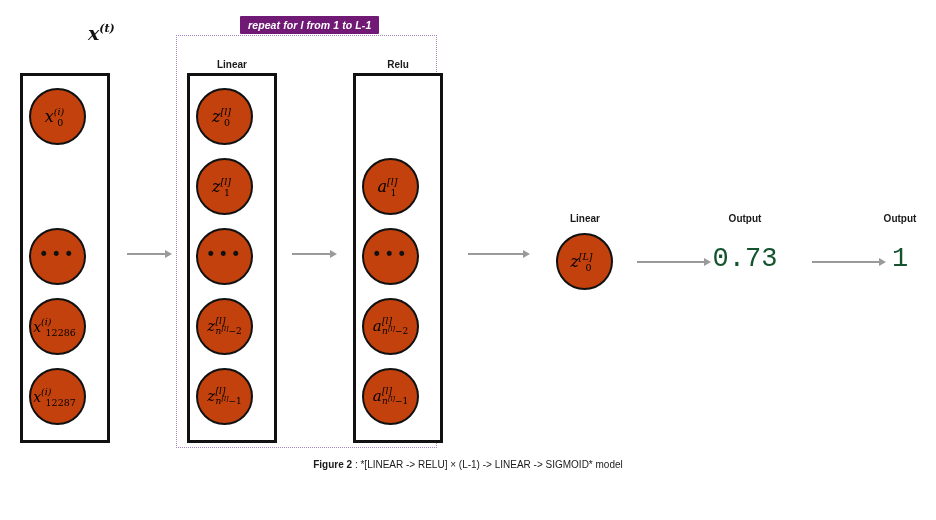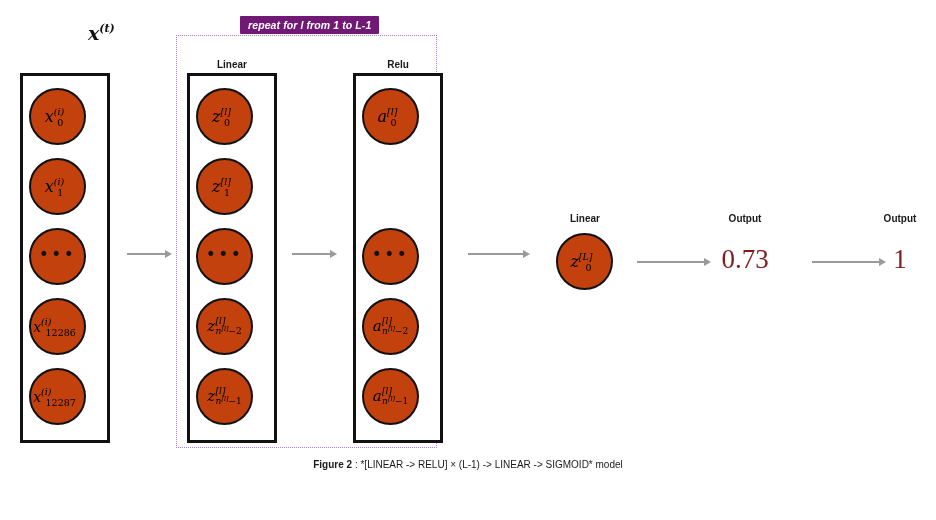--- a/index.html
+++ b/index.html
@@ -181,23 +181,23 @@
     height: 0;
     border-top: 4.5px solid transparent;
     border-bottom: 4.5px solid transparent;
     border-left: 7px solid #9a9a9a;
     flex: 0 0 auto;
   }
 
   
   .big-value {
     position: absolute;
-    font-family: Liberation Serif, serif;
+    font-family: Liberation Mono, monospace;
     font-size: 27px;
-    color: #7f1d1d;
+    color: #14532d;
     white-space: nowrap;
     text-align: center;
   }
 
   
   .caption {
     position: absolute;
     left: 0;
     top: 459px;
     width: 936px;
@@ -223,23 +223,20 @@
   <div class="input-title" style="left:48px; top:22px;margin-left:40px;">
     <span>x</span><span class="sup">(t)</span>
   </div>
 
   <div class="layer-box" style="left:20px; top:73px; width:90px; height:370px;"></div>
 
   <div class="node" style="left:29px; top:88px; width:57px; height:57px;">
     <span class="node-label"><span>x</span><span class="sup">(i)</span><span class="sub">0</span></span>
   </div>
 
-  <div class="node" style="left:29px; top:158px; width:57px; height:57px;">
-    <span class="node-label"><span>x</span><span class="sup">(i)</span><span class="sub">1</span></span>
-  </div>
 
   <div class="node" style="left:29px; top:228px; width:57px; height:57px;">
     <span class="node-dots">•••</span>
   </div>
 
   <div class="node" style="left:29px; top:298px; width:57px; height:57px;">
     <span class="node-label" style="font-size:14px;"><span>x</span><span class="sup">(i)</span><span class="sub" style="left:-6px;">12286</span></span>
   </div>
 
   <div class="node" style="left:29px; top:368px; width:57px; height:57px;">
@@ -289,24 +286,24 @@
 
   <div class="arrow" style="left:292px; top:249px; width:45px;">
     <span class="shaft"></span>
       <span class="head"></span>
   </div>
 
   <div class="col-label" style="left:353px; top:59px; width:90px;">Relu</div>
 
   <div class="layer-box" style="left:353px; top:73px; width:90px; height:370px;"></div>
 
-  <div class="node" style="left:362px; top:88px; width:57px; height:57px;">
-    <span class="node-label"><span>a</span><span class="sup">[l]</span><span class="sub">0</span></span>
-  </div>
-
+
+  <div class="node" style="left:362px; top:158px; width:57px; height:57px;">
+    <span class="node-label"><span>a</span><span class="sup">[l]</span><span class="sub">1</span></span>
+  </div>
 
   <div class="node" style="left:362px; top:228px; width:57px; height:57px;">
     <span class="node-dots">•••</span>
   </div>
 
   <div class="node" style="left:362px; top:298px; width:57px; height:57px;">
     <span class="node-label stacked" style="font-size:15px;">
         <span>a</span>
         <span class="scripts">
           <span class="sup2">[l]</span>

